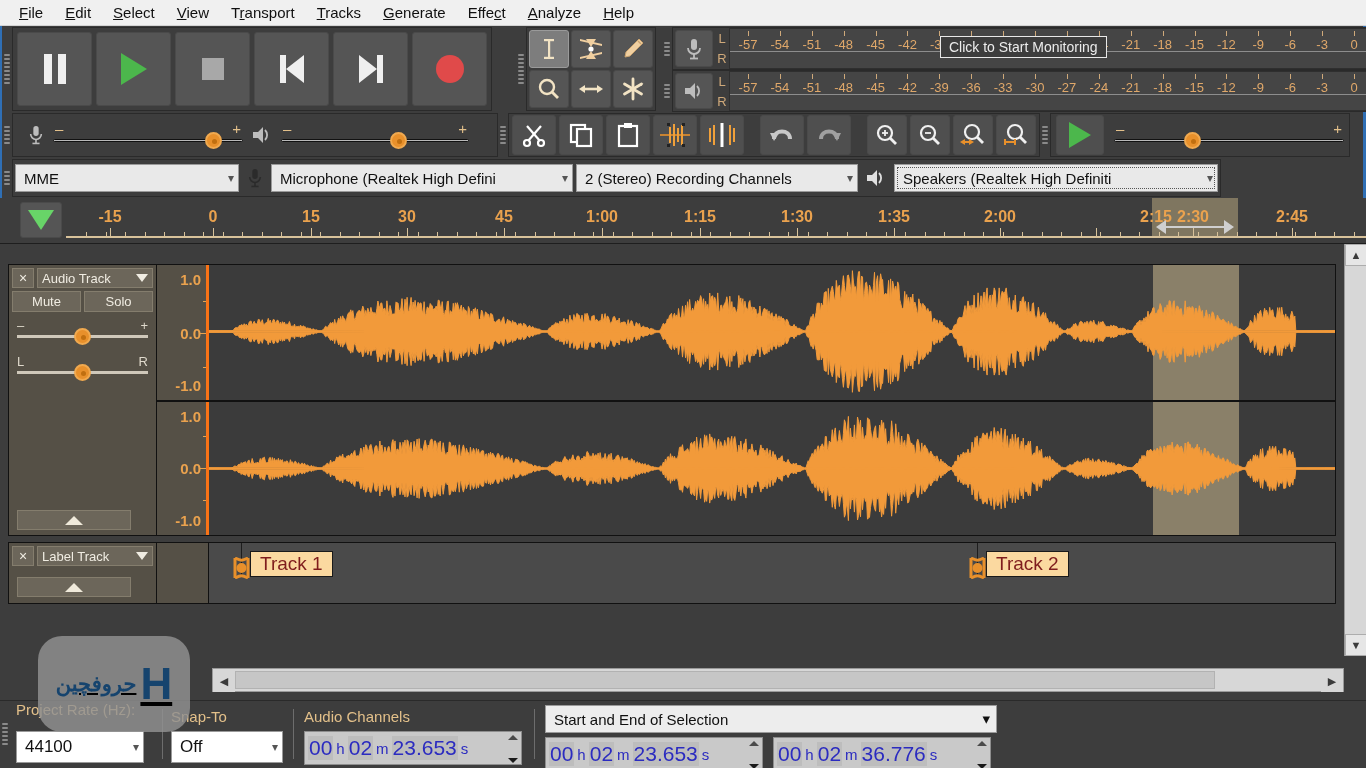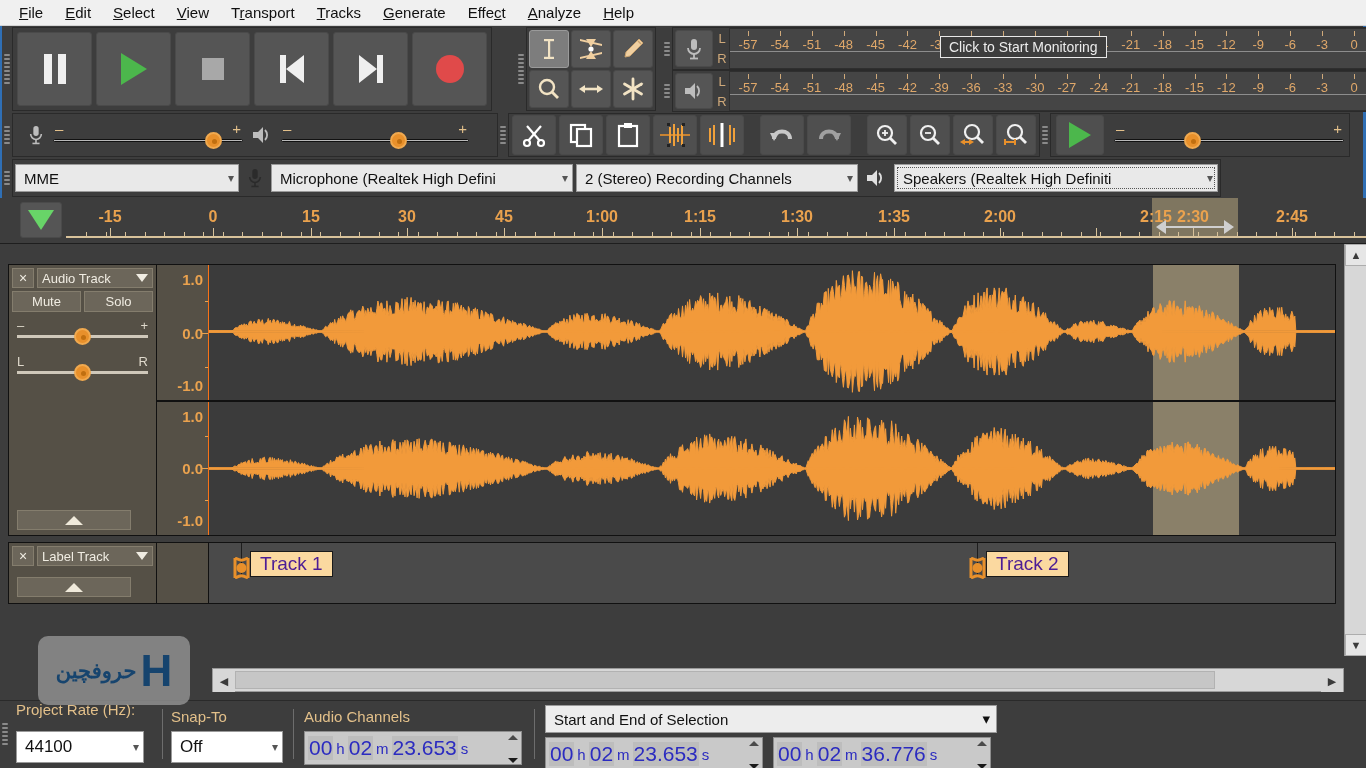--- a/index.html
+++ b/index.html
@@ -151,34 +151,34 @@
   .tslider .track2 { position: absolute; left: 0; right: 0; top: 16px; height: 3px; background: #cfc8ba; }
   .tslider .knob2 { position: absolute; top: 9px; left: 50%; margin-left: -9px; width: 17px; height: 17px; border-radius: 50%; background: #e8902b; border: 2px solid #f0a94f; }
   .tslider .knob2::after { content:""; position:absolute; left:5px; top:5px; width:5px; height:5px; border-radius:50%; background:#c06f10; }
   .tslider .lab { position: absolute; top: -1px; font-size: 13px; color: #dfd9cc; }
   .tinfo { font-size: 13px; color: #e8e3d6; padding: 10px 8px 0 8px; line-height: 17px; }
   .collapse {
     position: absolute; left: 8px; bottom: 5px; width: 114px; height: 20px;
     background: #6c665a; border: 1px solid #847d6d; display: flex; align-items: center; justify-content: center;
   }
   .collapse .up { width:0;height:0;border-left:9px solid transparent;border-right:9px solid transparent;border-bottom:9px solid #efe9da; }
-  .vruler { width: 52px; background: #555046; flex: none; position: relative; border-right: 1px solid #f97316; }
+  .vruler { width: 52px; background: #555046; flex: none; position: relative; border-right: 3px solid #f97316; }
   .vr-lab { position: absolute; right: 5px; font-size: 15px; font-weight: bold; color: #eaa24e; }
   .vr-tick { position: absolute; right: 0; width: 5px; height: 1px; background: #eaa24e; }
   .wave { flex: 1; background: #3b3b3b; position: relative; overflow: hidden; }
   .wave-sel { position: absolute; top: 0; bottom: 0; background: #8a8069; }
   .wave svg { position: absolute; left: 0; top: 0; }
   .chandiv { height: 2px; background: #111; }
 
   
   .ltrack { position: absolute; left: 8px; display: flex; border: 1px solid #111; background: #3d3d3d; }
   .lt-body { flex: 1; position: relative; background: #4a4a4a; }
   .lbl {
     position: absolute; background: #fbd9a0; border: 1px solid #1a1a1a;
-    color: #4c1d95; font-size: 19px; padding: 1px 9px; white-space: nowrap; top: 8px;
+    color: #7f1d1d; font-size: 19px; padding: 1px 9px; white-space: nowrap; top: 8px;
   }
   .lhandle { position: absolute; top: 14px; width: 19px; height: 22px; }
   .lstem { position: absolute; top: -14px; width: 1px; background: #1d1d1d; }
 
   
   .vscroll {
     position: absolute; right: 0; top: 244px; width: 22px; height: 412px;
     background: #d7d7d7; border-left: 1px solid #9a9a9a;
   }
   .sbbtn { width: 22px; height: 22px; background: #e6e6e6; border: 1px solid #adadad; display: flex; align-items: center; justify-content: center; color: #3b3b3b; font-size: 11px; }
@@ -204,23 +204,23 @@
   .spin { position: absolute; right: 2px; top: 3px; width: 11px; height: 28px; display: flex; flex-direction: column; justify-content: space-between; }
   .spin i { display: block; width: 0; height: 0; }
   .sel-combo {
     background: #ededed; border: 1px solid #9a9a9a; height: 28px; display: flex;
     align-items: center; justify-content: space-between; padding: 0 6px 0 8px;
     font-size: 15px; color: #101010;
   }
 
   
   .watermark {
-    position: absolute; left: 38px; top: 636px; width: 152px; height: 69px;
-    background: rgba(145,145,145,0.82); border-radius: 10px;
-    display: flex; align-items: center; justify-content: center; gap: 4px; z-index: 30;
+    position: absolute; left: 38px; top: 636px; width: 152px; height: 96px;
+    background: rgba(145,145,145,0.82); border-radius: 24px;
+    display: flex; align-items: center; justify-content: center; gap: 4px; z-index: 30; text-decoration: underline;
   }
   .wm-text { font-size: 21px; color: #16446e; font-weight: bold; direction: rtl; }
   .wm-mark { font-size: 44px; color: #16446e; font-weight: bold; line-height: 38px; }
 
   .appborder { position: absolute; left: 0; top: 26px; width: 4px; height: 742px; background: #2f6fb5; }
   .appborder-r { position: absolute; right: 0; top: 26px; width: 3px; height: 742px; background: #2f6fb5; }
 </style>
 </head>
 <body>
 

